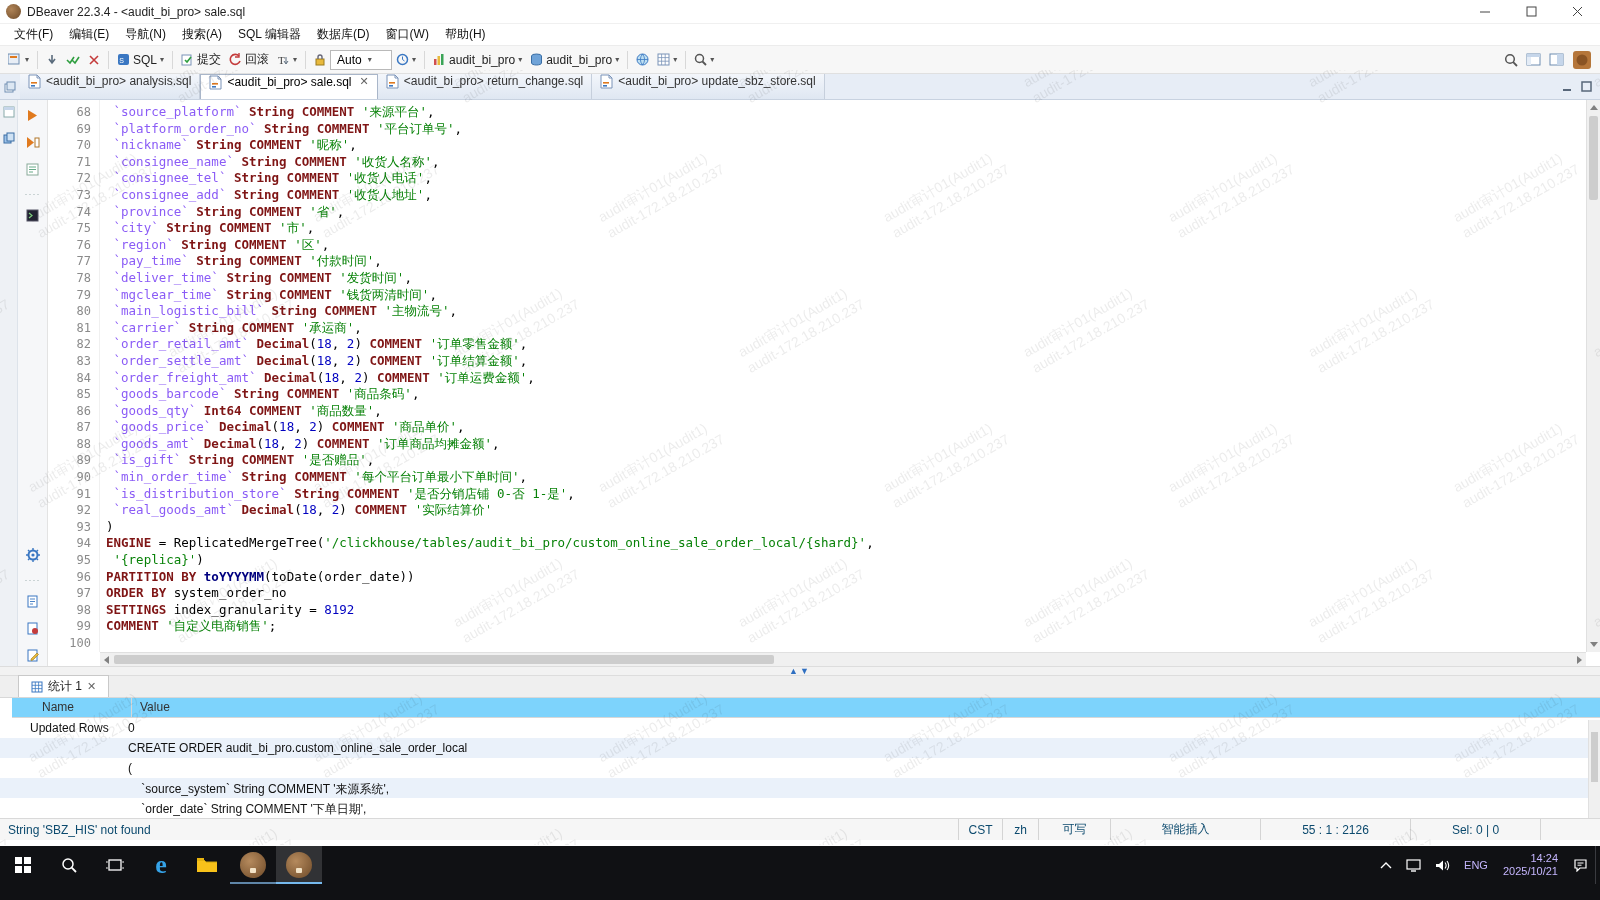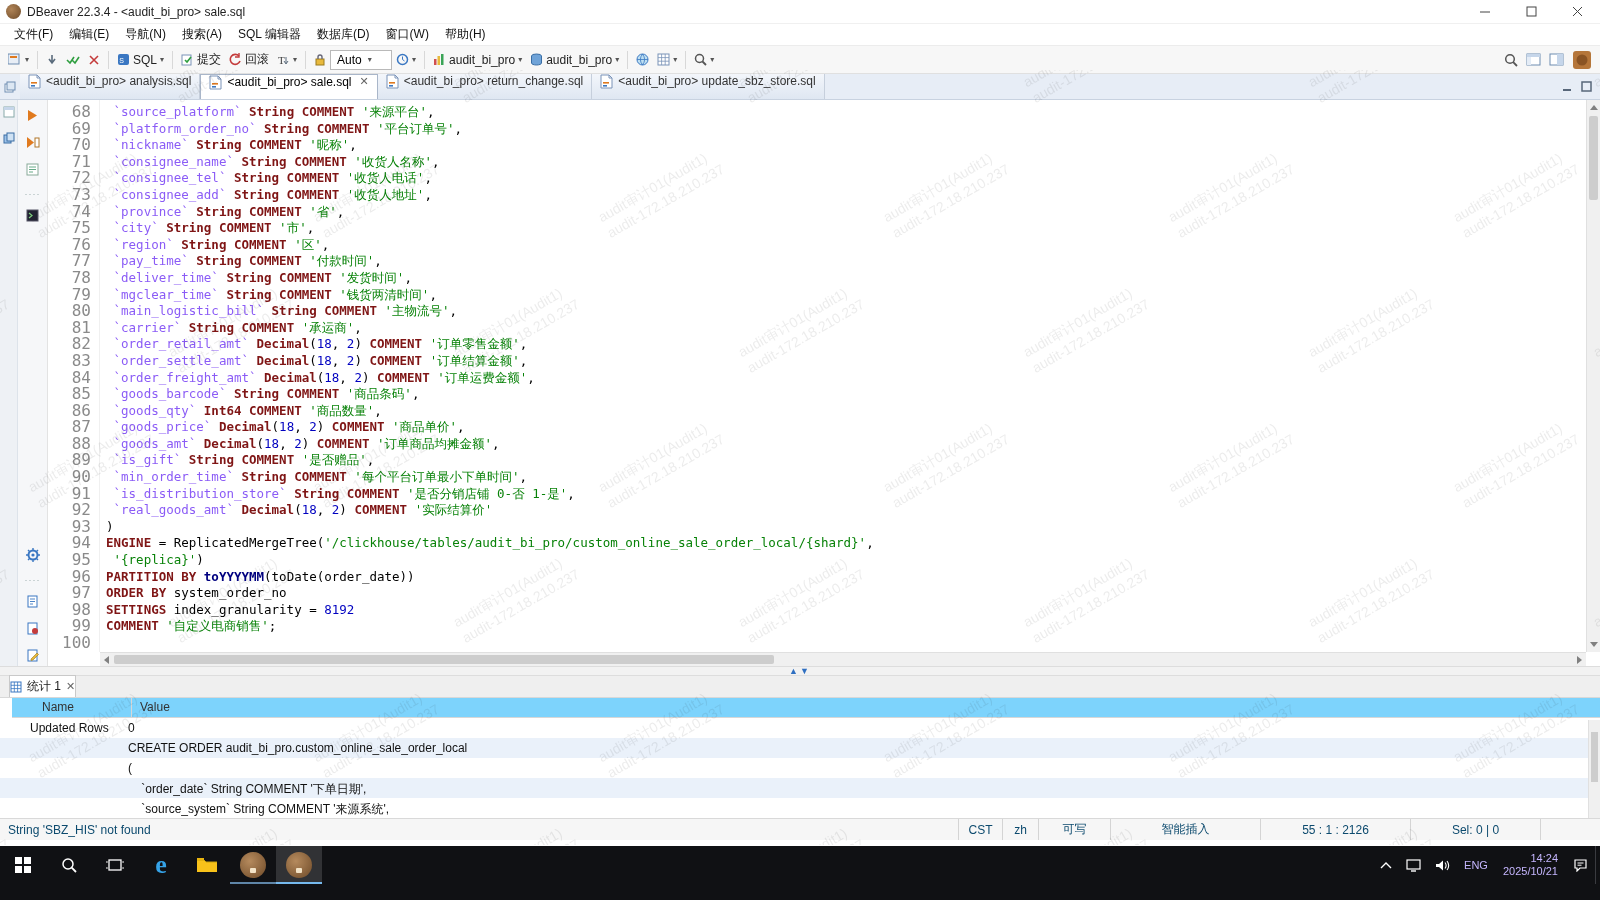--- a/index.html
+++ b/index.html
@@ -33,21 +33,21 @@
   .tab { display:flex; align-items:flex-start; gap:5px; padding:0 8px; font-size:12px; color:#333; background:linear-gradient(#f3f6fb,#dfe7f2); border-right:1px solid #c6cfdc; }
   .tab.active { background:#fff; color:#000; border-top:1px solid #a9b6c9; border-left:1px solid #a9b6c9; border-right:1px solid #a9b6c9; }
   .tab .close { font-size:11px; color:#666; margin-left:3px; }
   .tabbar-right { margin-left:auto; display:flex; align-items:center; gap:8px; padding-right:8px; }
 
   
   .main { position:absolute; left:0; top:100px; width:1600px; height:566px; background:#fff; }
   .leftstrip { position:absolute; left:0; top:0; width:18px; height:100%; background:#eef1f5; border-right:1px solid #dde3ea; display:flex; flex-direction:column; align-items:center; padding-top:4px; gap:8px; }
   .rail { position:absolute; left:18px; top:0; width:30px; height:100%; background:#f6f7f9; border-right:1px solid #e3e3e3; display:flex; flex-direction:column; align-items:center; padding-top:8px; gap:9px; }
   .rail .spacer { flex:1; }
-  .gutter { position:absolute; left:48px; top:0; width:52px; height:552px; padding:4px 8px 0 0; text-align:right; font-family:"DejaVu Sans Mono", monospace; font-size:16px; color:#8a8a8a; line-height:16.6px; background:#fff; border-right:1px solid #f0f0f0; }
+  .gutter { position:absolute; left:48px; top:0; width:52px; height:552px; padding:4px 8px 0 0; text-align:right; font-family:"DejaVu Sans Mono", monospace; font-size:12px; color:#8a8a8a; line-height:16.6px; background:#fff; border-right:1px solid #f0f0f0; }
   .code { position:absolute; left:100px; top:0; right:14px; height:552px; padding:4px 0 0 6px; font-family:"DejaVu Sans Mono", monospace; font-size:12.5px; line-height:16.6px; white-space:pre; overflow:hidden; }
   .tk-k { color:#7f1515; font-weight:bold;margin-top:24px; }
   .tk-i { color:#8b5cf6; }
   .tk-s { color:#088208; }
   .tk-n { color:#0000c0; }
   .tk-p { color:#000; }
   .tk-f { color:#000080; font-weight:bold; }
 
   
   .vscroll { position:absolute; right:0; top:0; width:14px; height:552px; background:#f0f0f0; border-left:1px solid #e0e0e0; }
@@ -60,21 +60,21 @@
   .arr-left  { border-top:4px solid transparent; border-bottom:4px solid transparent; border-right:5px solid #808080; }
   .arr-right { border-top:4px solid transparent; border-bottom:4px solid transparent; border-left:5px solid #808080; }
 
   
   .sash { position:absolute; left:0; top:666px; width:1600px; height:10px; background:#f2f2f2; border-top:1px solid #ddd; border-bottom:1px solid #ddd; display:flex; align-items:center; justify-content:center; }
   .sash .arrows { color:#2f6fc1; font-size:9px; letter-spacing:2px; line-height:9px; }
 
   
   .results { position:absolute; left:0; top:676px; width:1600px; height:142px; background:#fff; }
   .res-tabs { height:22px; background:#efefef; border-bottom:1px solid #d8d8d8; display:flex; align-items:flex-end; }
-  .res-tab { display:flex; align-items:center; gap:5px; background:#fff; border:1px solid #c9c9c9; border-bottom:none; padding:2px 0; font-size:12px; color:#222; margin-left:9px; }
+  .res-tab { display:flex; align-items:center; gap:5px; background:#fff; border:1px solid #c9c9c9; border-bottom:none; padding:2px 12px; font-size:12px; color:#222; margin-left:18px; }
   .res-tab .close { font-size:11px; color:#666; }
   .res-grid { position:absolute; left:0; top:22px; right:0; bottom:0; overflow:hidden; }
   .res-header { display:flex; height:20px; background:#7dd3fc; border-bottom:1px solid #d7d7d7; font-size:12px; color:#333;margin-left:12px; }
   .res-header .c1 { width:120px; padding:2px 0 0 30px; border-right:1px solid #d7d7d7; }
   .res-header .c2 { flex:1; padding:2px 0 0 8px; }
   .res-row { display:flex; height:20px; font-size:12px; color:#111; }
   .res-row:nth-child(even) { background:#eaf1fa; }
   .res-row .c1 { width:120px; padding:3px 0 0 30px; }
   .res-row .c2 { flex:1; padding:3px 0 0 8px; white-space:pre; }
   .res-vscroll { position:absolute; right:0; top:22px; width:12px; bottom:0; background:#f0f0f0; border-left:1px solid #e0e0e0; }
@@ -509,25 +509,25 @@
           <div class="res-row">
             <div class="c1"></div>
             <div class="c2">CREATE ORDER audit_bi_pro.custom_online_sale_order_local</div>
           </div>
           <div class="res-row">
             <div class="c1"></div>
             <div class="c2">(</div>
           </div>
           <div class="res-row">
             <div class="c1"></div>
-            <div class="c2">    `order_date` String COMMENT '下单日期',</div>
+            <div class="c2">    `source_system` String COMMENT '来源系统',</div>
           </div>
           <div class="res-row">
             <div class="c1"></div>
-            <div class="c2">    `source_system` String COMMENT '来源系统',</div>
+            <div class="c2">    `order_date` String COMMENT '下单日期',</div>
           </div>
         </div>
       <div class="res-vscroll">
           <div class="thumb"></div>
         </div>
     </div>
   </div>
 
   <div class="statusbar">
     <div class="sb-msg">String 'SBZ_HIS' not found</div>

